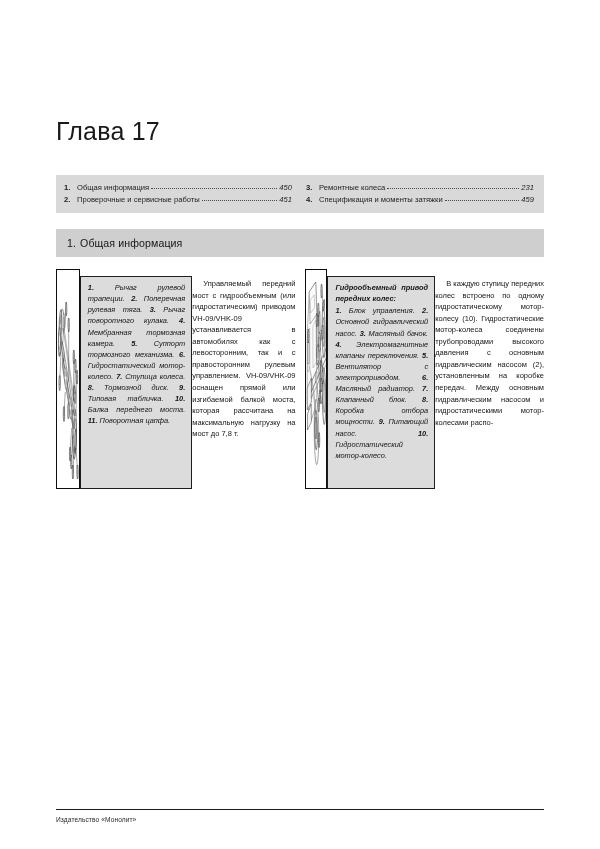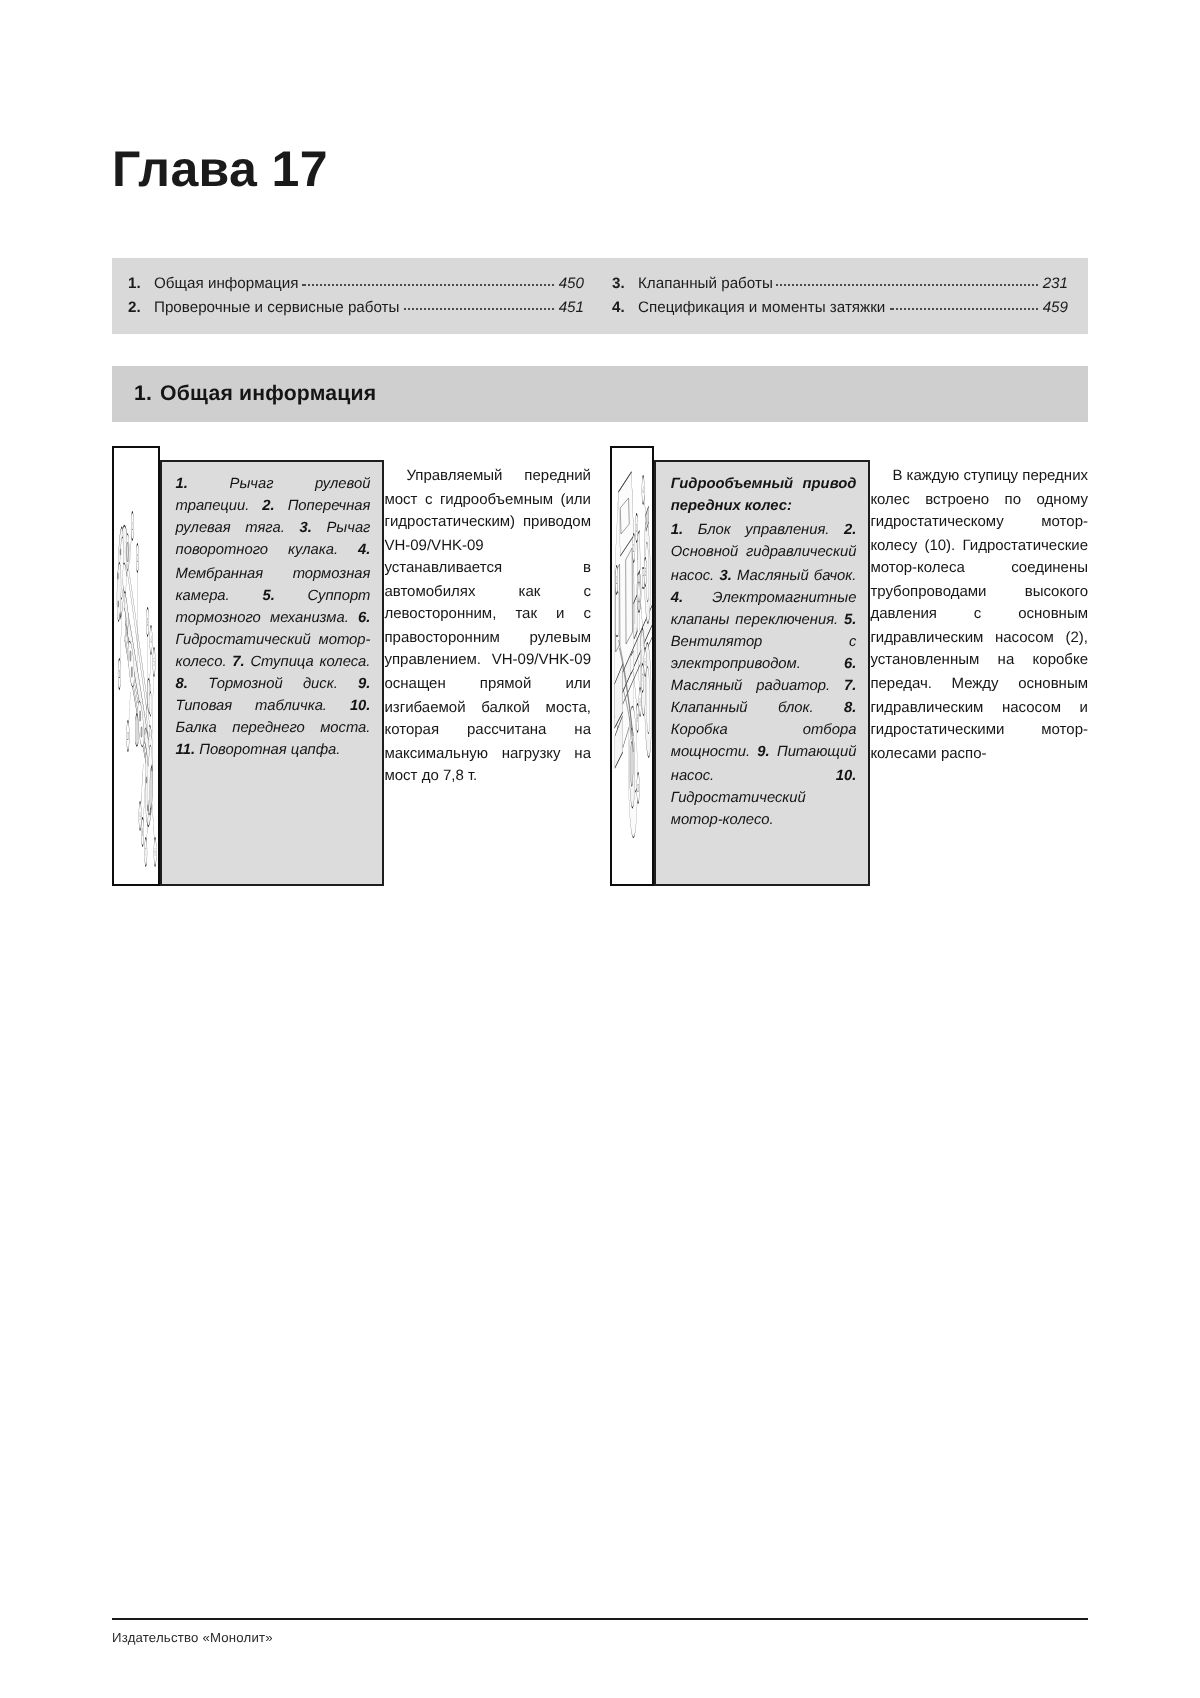--- a/index.html
+++ b/index.html
@@ -21,23 +21,23 @@
     left: 0; top: 0;
     width: 600px;
     height: 849px;
     box-sizing: border-box;
     padding: 0 56px;
   }
 
   
   .chapter-label {
     margin: 0;
-    padding-top: 72px;
+    padding-top: 118px;
     font-size: 25px;
-    font-weight: 700;
+    font-weight: 400;
     letter-spacing: 0.2px;
     color: #1a1a1a;
     line-height: 1.1;
   }
   .chapter-title {
     margin: 0;
     padding-top: 28px;
     font-size: 27.5px;
     font-weight: 700;
     line-height: 1.18;
@@ -89,21 +89,21 @@
     font-weight: 400;
     font-style: italic;
   }
 
   
   .section-head {
     margin-top: 16px;
     background: #cfcfcf;
     padding: 8px 12px 8px 11px;
     font-size: 10.6px;
-    font-weight: 700;
+    font-weight: 400;
     color: #151515;
     letter-spacing: 0.1px;
   }
   .section-head .sh-num { margin-right: 4px; }
 
   
   .figures {
     margin-top: 12px;
     display: flex;
     gap: 9px;
@@ -203,21 +203,21 @@
       <div class="toc-row">
         <span class="toc-num">2.</span>
         <span class="toc-text">Проверочные и сервисные работы</span>
         <span class="toc-leader"></span>
         <span class="toc-page">451</span>
       </div>
     </div>
     <div class="toc-col">
       <div class="toc-row">
         <span class="toc-num">3.</span>
-        <span class="toc-text">Клапанный работы</span>
+        <span class="toc-text">Ремонтные колеса</span>
         <span class="toc-leader"></span>
         <span class="toc-page">231</span>
       </div>
       <div class="toc-row">
         <span class="toc-num">4.</span>
         <span class="toc-text">Спецификация и моменты затяжки</span>
         <span class="toc-leader"></span>
         <span class="toc-page">459</span>
       </div>
     </div>

